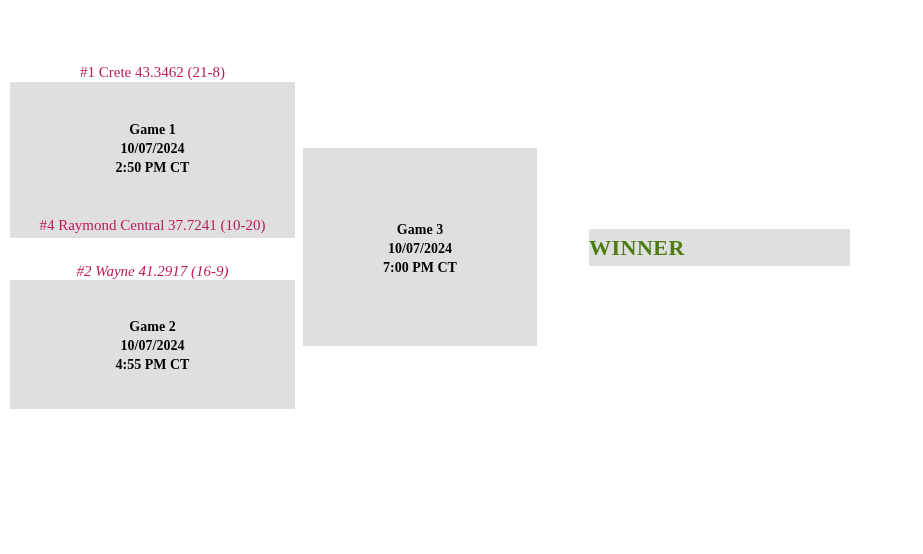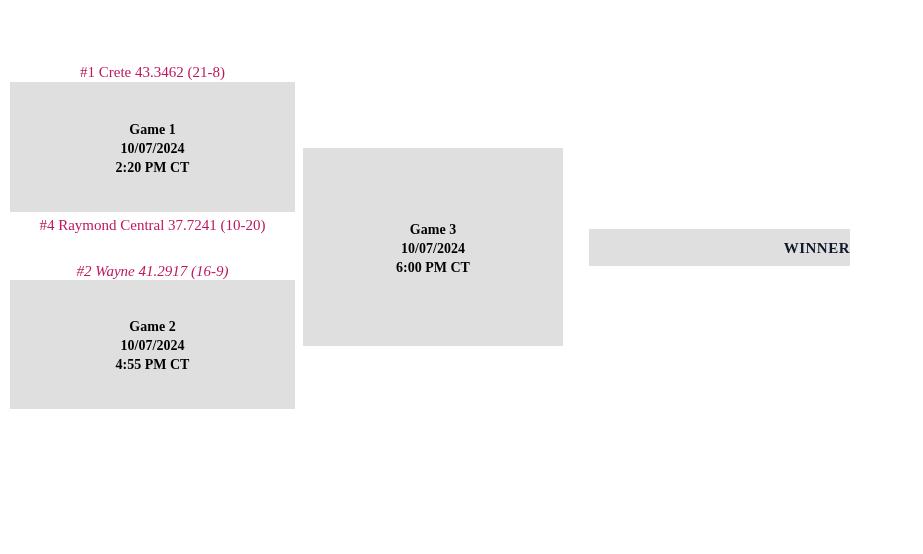--- a/index.html
+++ b/index.html
@@ -50,89 +50,89 @@
     color: #000000;
   }
 
   .game-text .line {
     display: block;
     white-space: nowrap;
   }
 
   
   #label-top-1 { left: 10px; width: 285px; top: 63px; }
-  #box-game-1  { left: 10px; top: 82px; width: 285px; height: 130px; }
+  #box-game-1  { left: 10px; top: 82px; width: 285px; height: 156px; }
   #box-game-1 .game-text { top: 38px; }
   #label-bot-1 { left: 10px; width: 285px; top: 216px; }
 
   
   #label-top-2 { left: 10px; width: 285px; top: 262px; font-style: italic; }
   #box-game-2  { left: 10px; top: 280px; width: 285px; height: 129px; }
   #box-game-2 .game-text { top: 37px; }
   #label-bot-2 { left: 10px; width: 285px; top: 413px; }
 
   
-  #box-game-3  { left: 303px; top: 148px; width: 260px; height: 198px; }
+  #box-game-3  { left: 303px; top: 148px; width: 234px; height: 198px; }
   #box-game-3 .game-text { top: 72px; }
 
   
   #box-winner {
     left: 589px;
     top: 229px;
     width: 261px;
     height: 37px;
   }
   #winner-text {
     position: absolute;
     left: 0;
     right: 0;
     top: 7px;
-    text-align: right;
+    text-align: left;
     font-family: "Liberation Serif", "DejaVu Serif", serif;
     font-weight: bold;
-    font-size: 15px;
+    font-size: 22px;
     line-height: 24px;
     letter-spacing: 0.5px;
-    color: #0f172a;
+    color: #4d7c0f;
     white-space: nowrap;
   }
 </style>
 </head>
 <body>
 
 <div id="bracket">
 
   <div class="team-label" id="label-top-1">#1 Crete 43.3462 (21-8)</div>
 
   <div class="game-box" id="box-game-1">
     <div class="game-text">
       <span class="line">Game 1</span>
       <span class="line">10/07/2024</span>
-      <span class="line">2:20 PM CT</span>
+      <span class="line">2:50 PM CT</span>
     </div>
   </div>
 
   <div class="team-label" id="label-bot-1">#4 Raymond Central 37.7241 (10-20)</div>
 
   <div class="team-label" id="label-top-2">#2 Wayne 41.2917 (16-9)</div>
 
   <div class="game-box" id="box-game-2">
     <div class="game-text">
       <span class="line">Game 2</span>
       <span class="line">10/07/2024</span>
       <span class="line">4:55 PM CT</span>
     </div>
   </div>
 
 
   <div class="game-box" id="box-game-3">
     <div class="game-text">
       <span class="line">Game 3</span>
       <span class="line">10/07/2024</span>
-      <span class="line">6:00 PM CT</span>
+      <span class="line">7:00 PM CT</span>
     </div>
   </div>
 
   <div class="game-box" id="box-winner">
     <div id="winner-text">WINNER</div>
   </div>
 
 </div>
 
 </body></html>

